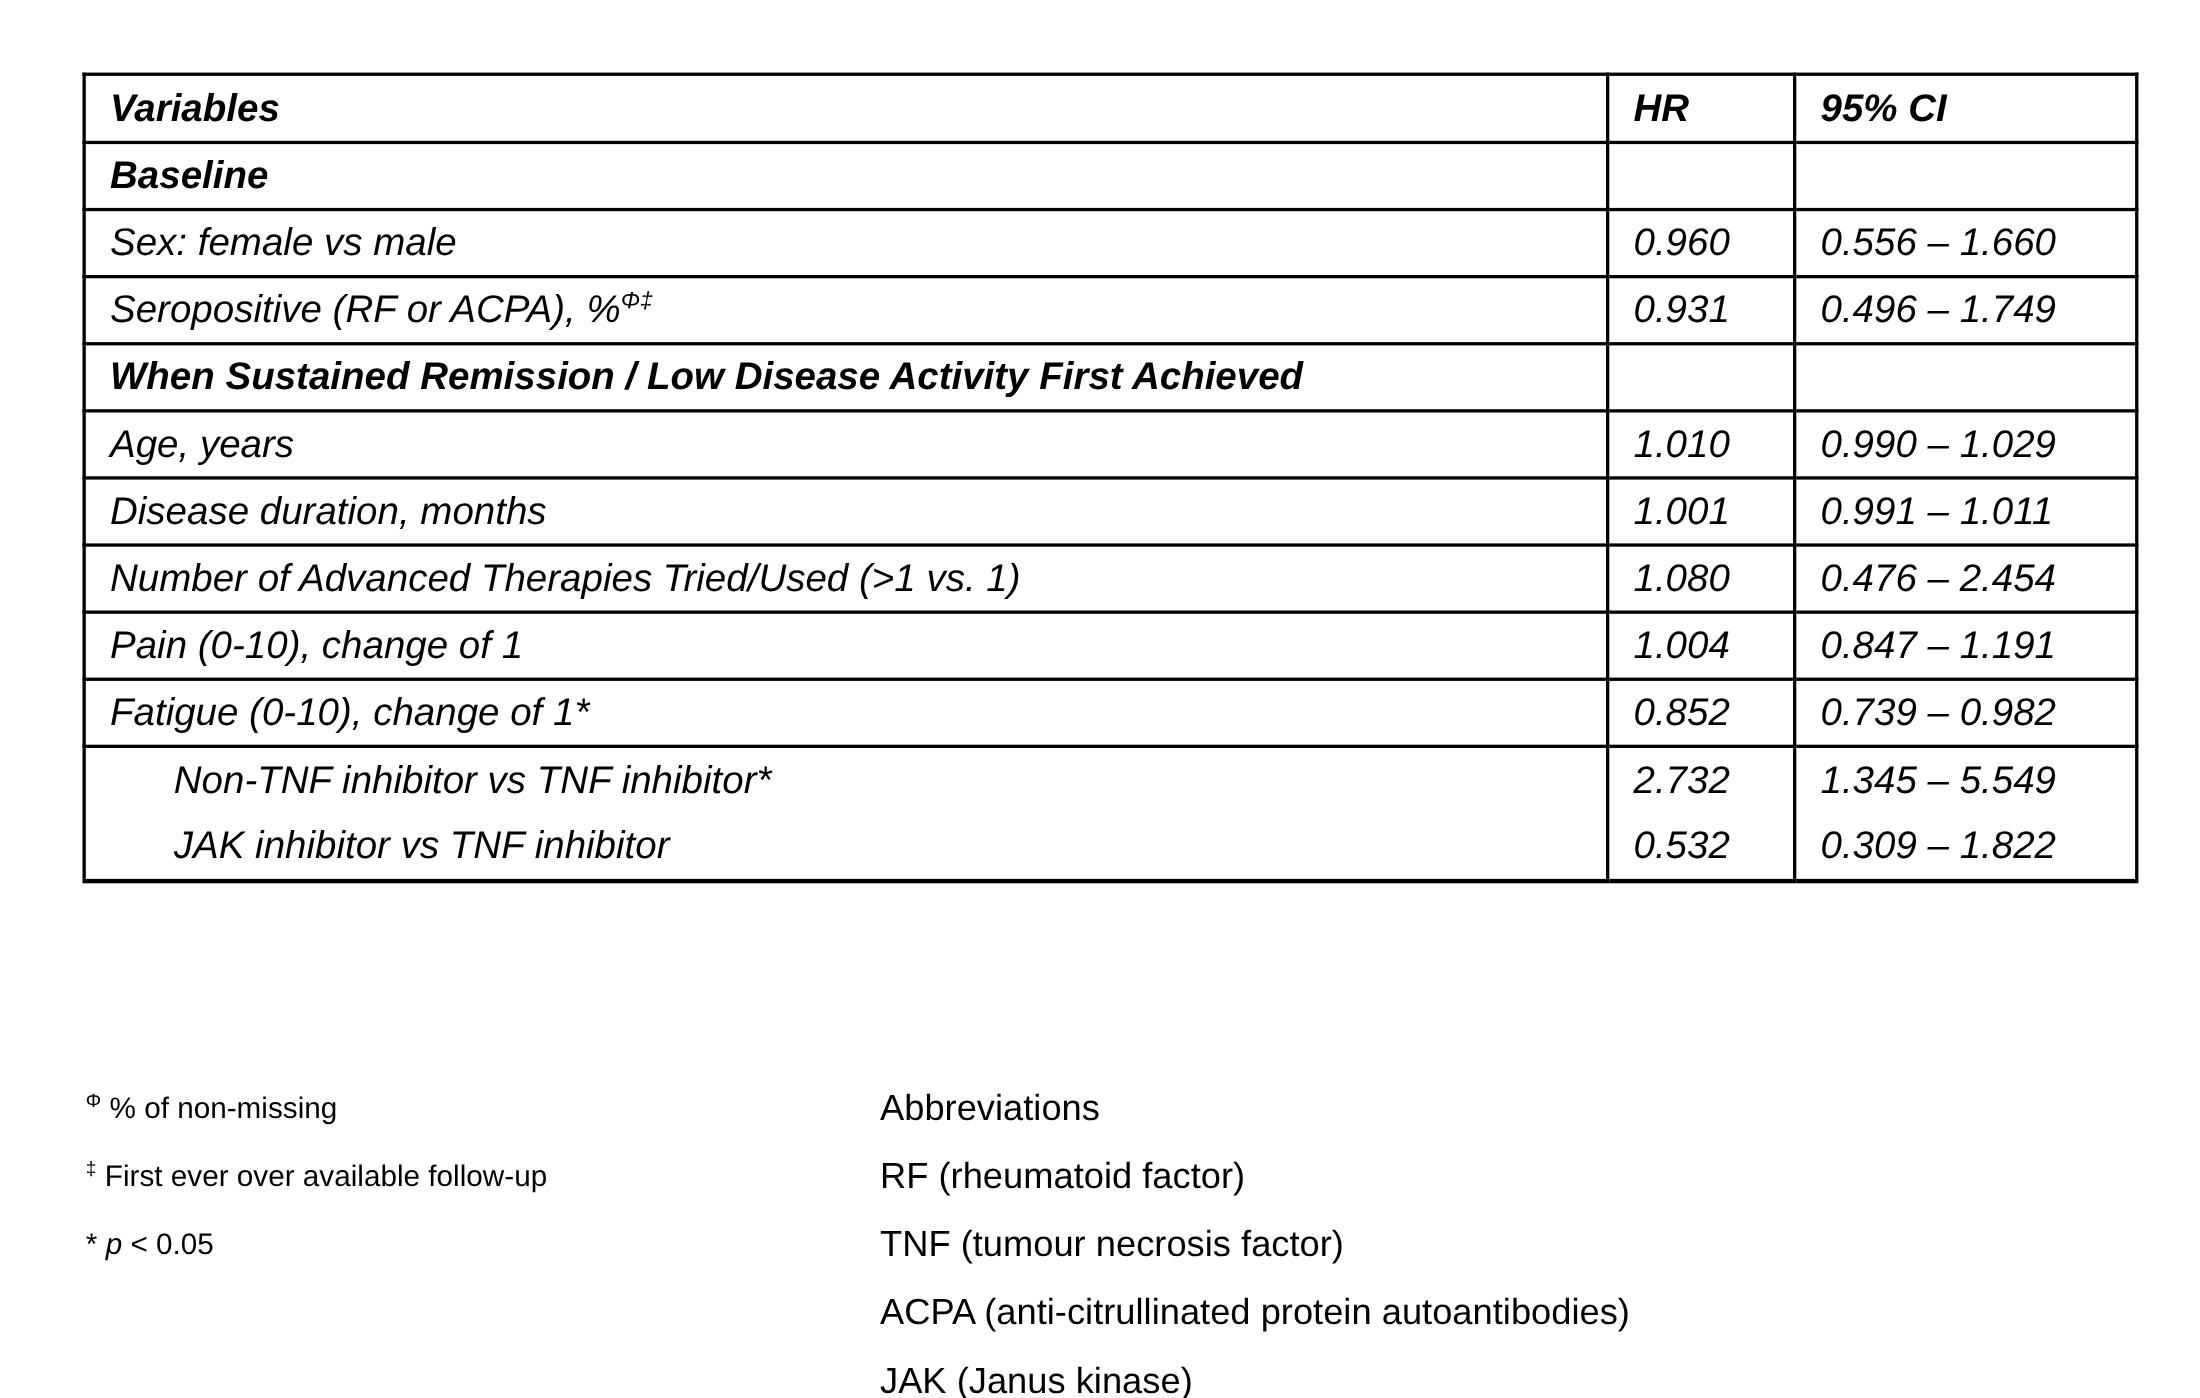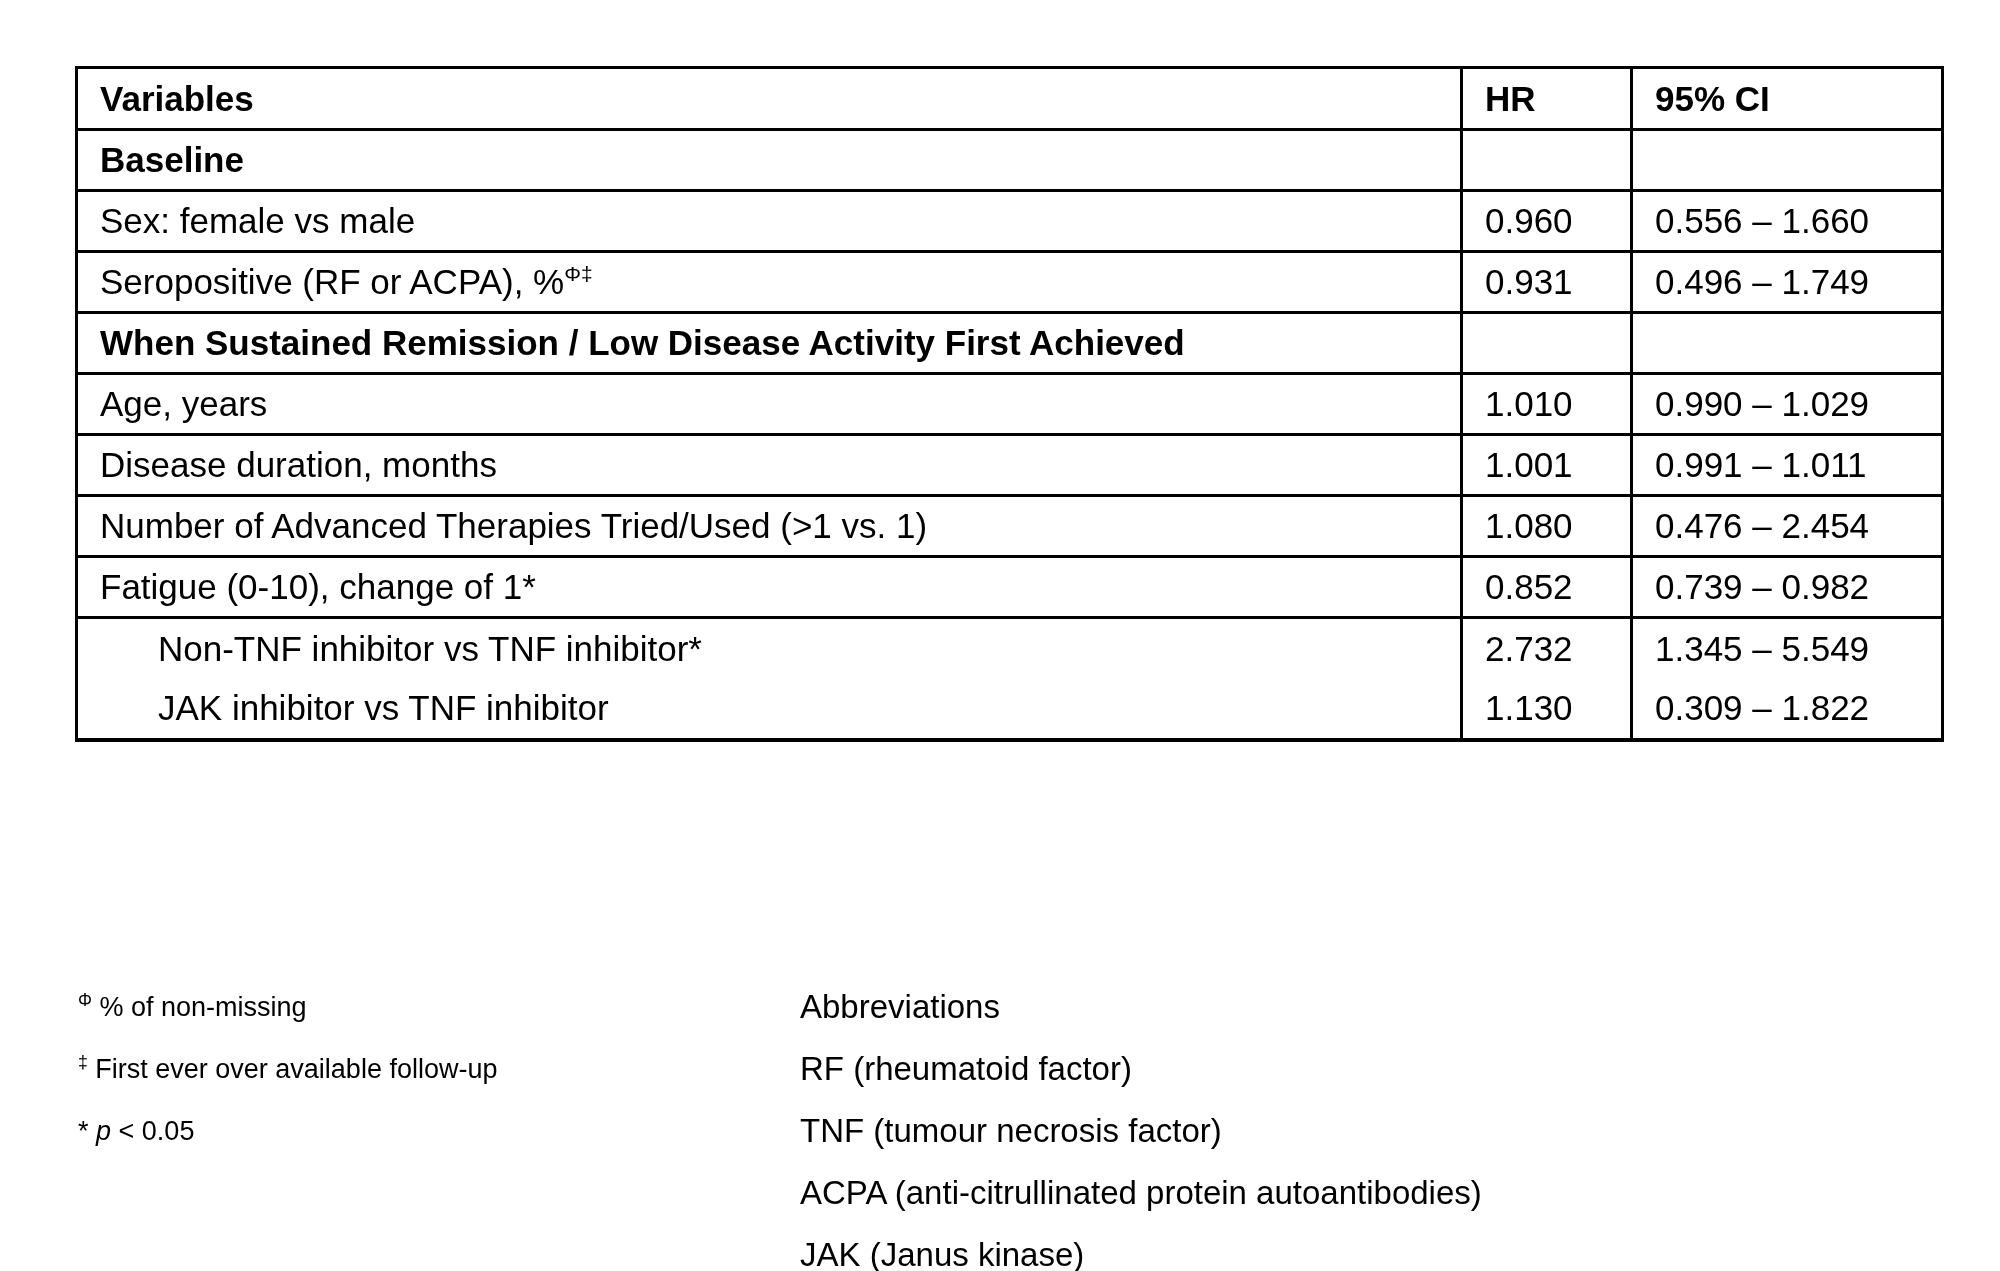--- a/index.html
+++ b/index.html
@@ -29,20 +29,21 @@
   }
   table.hr-table th,
   table.hr-table td {
     border: 3px solid #000000;
     vertical-align: middle;
     padding: 0 10px 0 22px;
     text-align: left;
     font-weight: 400;
     overflow: hidden;
     white-space: nowrap;
+    font-style: italic;
   }
   table.hr-table thead tr { height: 62px; }
   table.hr-table tbody tr { height: 61px; }
   table.hr-table th { font-weight: 700; }
   tr.bold td { font-weight: 700; }
 
   
   table.hr-table { border: 3px solid #000; }
   table.hr-table tr:last-child td { border-bottom-width: 4px; }
 
@@ -130,32 +131,37 @@
           <td class="c-var"><span>Disease duration, months</span></td>
           <td class="c-hr">1.001</td>
           <td class="c-ci">0.991 – 1.011</td>
         </tr>
         <tr>
           <td class="c-var"><span>Number of Advanced Therapies Tried/Used  (&gt;1 vs. 1)</span></td>
           <td class="c-hr">1.080</td>
           <td class="c-ci">0.476 – 2.454</td>
         </tr>
         <tr>
+          <td class="c-var"><span>Pain (0-10), change of 1</span></td>
+          <td class="c-hr">1.004</td>
+          <td class="c-ci">0.847 – 1.191</td>
+        </tr>
+        <tr>
           <td class="c-var"><span>Fatigue (0-10), change of 1*</span></td>
           <td class="c-hr">0.852</td>
           <td class="c-ci">0.739 – 0.982</td>
         </tr>
         <tr class="group-mid">
           <td class="c-var"><span>Non-TNF inhibitor vs TNF inhibitor*</span></td>
           <td class="c-hr">2.732</td>
           <td class="c-ci">1.345 – 5.549</td>
         </tr>
         <tr class="group-end">
           <td class="c-var"><span>JAK inhibitor vs TNF inhibitor</span></td>
-          <td class="c-hr">1.130</td>
+          <td class="c-hr">0.532</td>
           <td class="c-ci">0.309 – 1.822</td>
         </tr>
       </tbody>
   </table>
 
   <div class="footnotes-left">
     <div class="fn-line">
       <sup class="marker">Φ</sup>
       <span>% of non-missing</span>
     </div>

